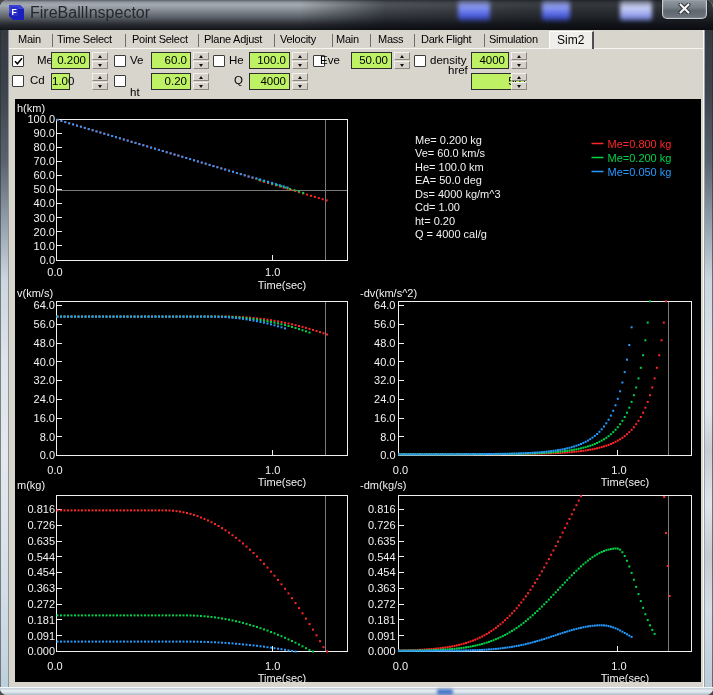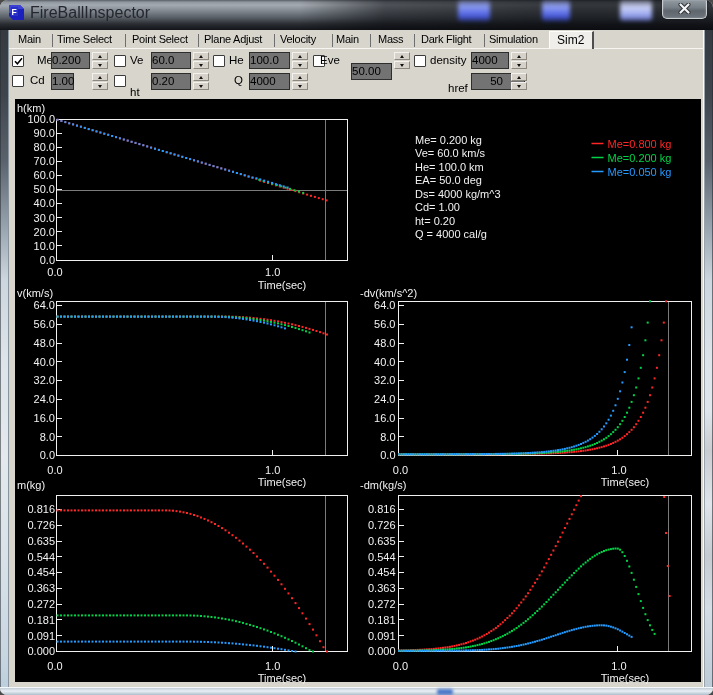--- a/index.html
+++ b/index.html
@@ -17,21 +17,21 @@
 .sideR{position:absolute;left:704px;top:30px;width:9px;height:657px;background:linear-gradient(180deg,#353a41 0%,#3f454d 10%,#5a636d 20%,#97a4af 30%,#ccd6de 38%,#dde4ea 50%,#e0e6ec 58%,#c9ccd1 64%,#dfe5eb 72%,#c6cbd1 80%,#d5dde5 88%,#bdccd8 100%);box-shadow:inset 1px 0 0 #9aa4ac,inset -1px 0 0 rgba(40,44,50,.6)}
 .glass{position:absolute;left:0;top:687px;width:713px;height:8px;background:linear-gradient(#c3cdd7 0%,#e8eef4 45%,#aebecb 100%);border-top:1px solid #f4f8fb}
 .dlg{position:absolute;left:9px;top:30px;width:695px;height:657px;background:#d8d5cd;border-right:1px solid #fafaf8}
 .tab{position:absolute;top:3px;height:14px;font-size:11px;letter-spacing:-0.25px;color:#000;white-space:pre}
 .sep{position:absolute;top:3.5px;width:1px;height:13px;background:#6f6f6f}
 .tabline{position:absolute;left:0px;top:17.5px;width:695px;height:1px;background:#f6f5f2}
 .sim2{position:absolute;left:540px;top:0.5px;width:44.5px;height:18.5px;background:#efeeea;border-left:1px solid #fcfcfa;border-top:1px solid #fcfcfa;border-right:2px solid #4e4e4e;font-size:12px;text-align:center;line-height:16px}
 .cb{position:absolute;width:12px;height:12px;background:#fff;border:1px solid #3c3c3c;border-radius:1px}
 .cb svg{display:block;margin:1px 0 0 1px}
 .lb2{position:absolute;font-size:11.5px;color:#000;white-space:pre}
-.ed{position:absolute;height:17px;background:#737373;border:1px solid #2e2e2e;font-size:11.5px;text-align:right;line-height:15px;padding-right:21px}
+.ed{position:absolute;height:17px;background:#bef264;border:1px solid #2e2e2e;font-size:11.5px;text-align:right;line-height:15px;padding-right:3px}
 .sp{position:absolute;width:16px;height:17px}
 .spb{position:relative;width:16px;height:8px;margin-bottom:1px;background:#d6d2ca;border:1px solid #8c8880;border-top-color:#f4f2ee;border-left-color:#f4f2ee}
 .au{position:absolute;left:4.5px;top:2px;width:0;height:0;border-left:2.5px solid transparent;border-right:2.5px solid transparent;border-bottom:3px solid #111}
 .ad{position:absolute;left:4.5px;top:2px;width:0;height:0;border-left:2.5px solid transparent;border-right:2.5px solid transparent;border-top:3px solid #111}
 svg.plots{position:absolute;left:0;top:0}
 .fr{fill:none;stroke:#f0f0f0;stroke-width:1;shape-rendering:crispEdges}
 .gl line{stroke:#7b7b7b;stroke-width:1;shape-rendering:crispEdges}
 .tk line{stroke:#f0f0f0;stroke-width:1;shape-rendering:crispEdges}
 .lbl text{fill:#f2f2f2;font-size:11px;font-family:"Liberation Sans",sans-serif}
 .r{fill:#ff2626;width:2px;height:2px}
@@ -114,21 +114,21 @@
       <div class="sp" style="left:283px;top:22px">
         <div class="spb">
           <div class="au"></div>
         </div>
         <div class="spb">
           <div class="ad"></div>
         </div>
       </div>
       <div class="cb" style="left:304px;top:25px"></div>
       <div class="lb2" style="left:311px;top:24px">Eve</div>
-      <div class="ed" style="left:342px;top:33px;width:41px">50.00</div>
+      <div class="ed" style="left:342px;top:22px;width:41px">50.00</div>
       <div class="sp" style="left:385px;top:22px">
         <div class="spb">
           <div class="au"></div>
         </div>
         <div class="spb">
           <div class="ad"></div>
         </div>
       </div>
       <div class="cb" style="left:405px;top:25px"></div>
       <div class="lb2" style="left:421px;top:24px">density</div>
@@ -166,21 +166,21 @@
       <div class="lb2" style="left:225px;top:44px">Q</div>
       <div class="ed" style="left:240px;top:43px;width:41px">4000</div>
       <div class="sp" style="left:283px;top:43px">
         <div class="spb">
           <div class="au"></div>
         </div>
         <div class="spb">
           <div class="ad"></div>
         </div>
       </div>
-      <div class="lb2" style="left:439px;top:52px">href</div>
+      <div class="lb2" style="left:439px;top:34px">href</div>
       <div class="ed" style="left:462px;top:43px;width:54px">50</div>
       <div class="sp" style="left:502px;top:43px">
         <div class="spb">
           <div class="au"></div>
         </div>
         <div class="spb">
           <div class="ad"></div>
         </div>
       </div>
  </div>

